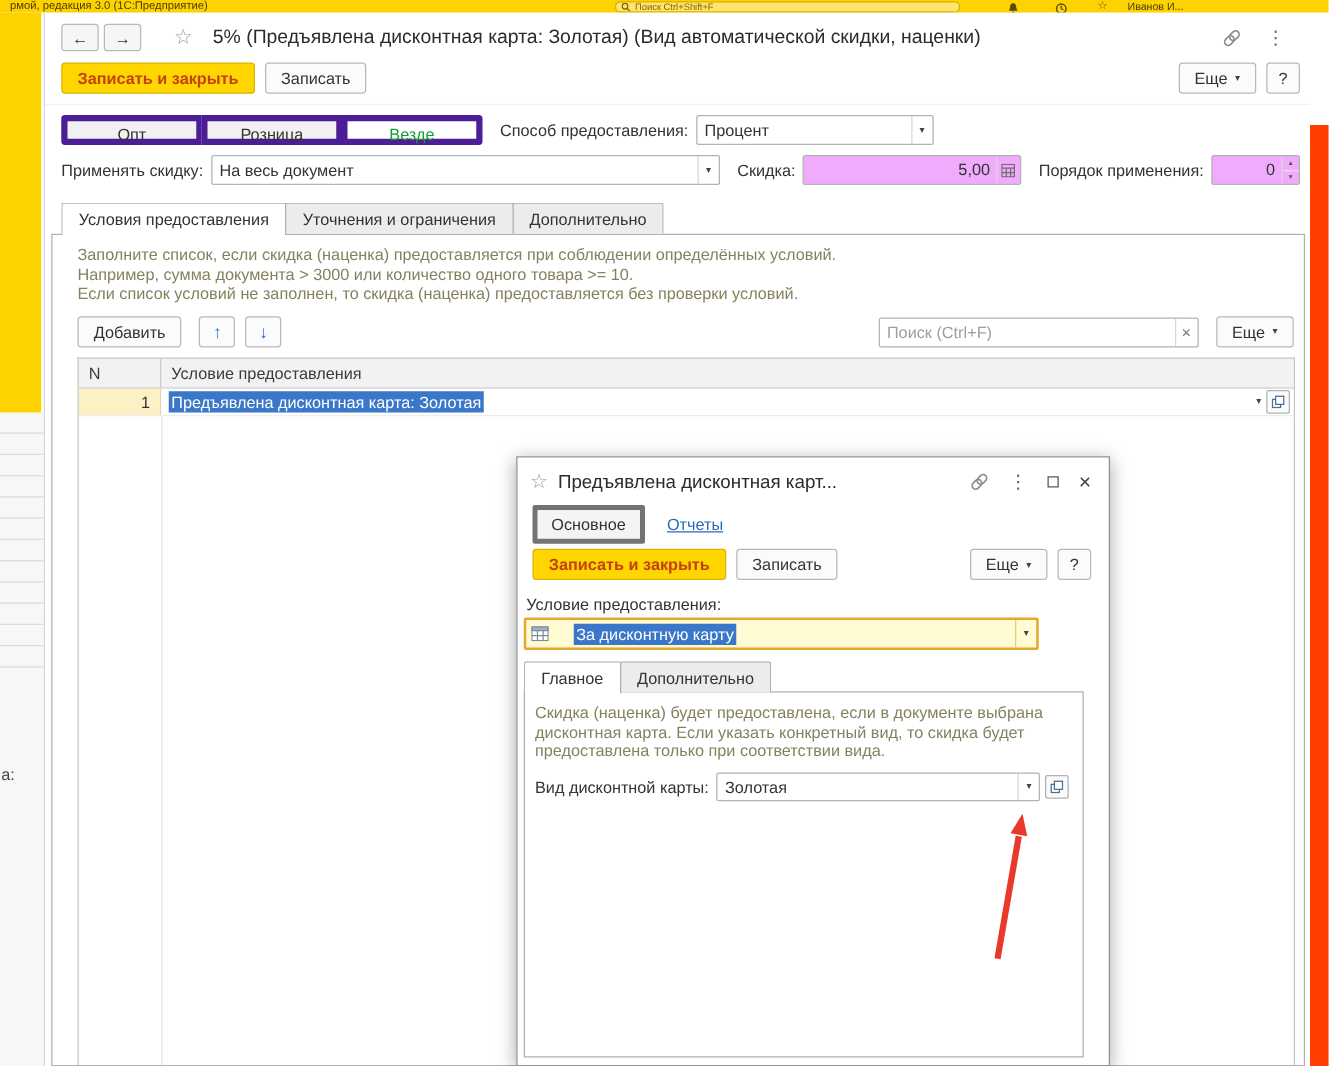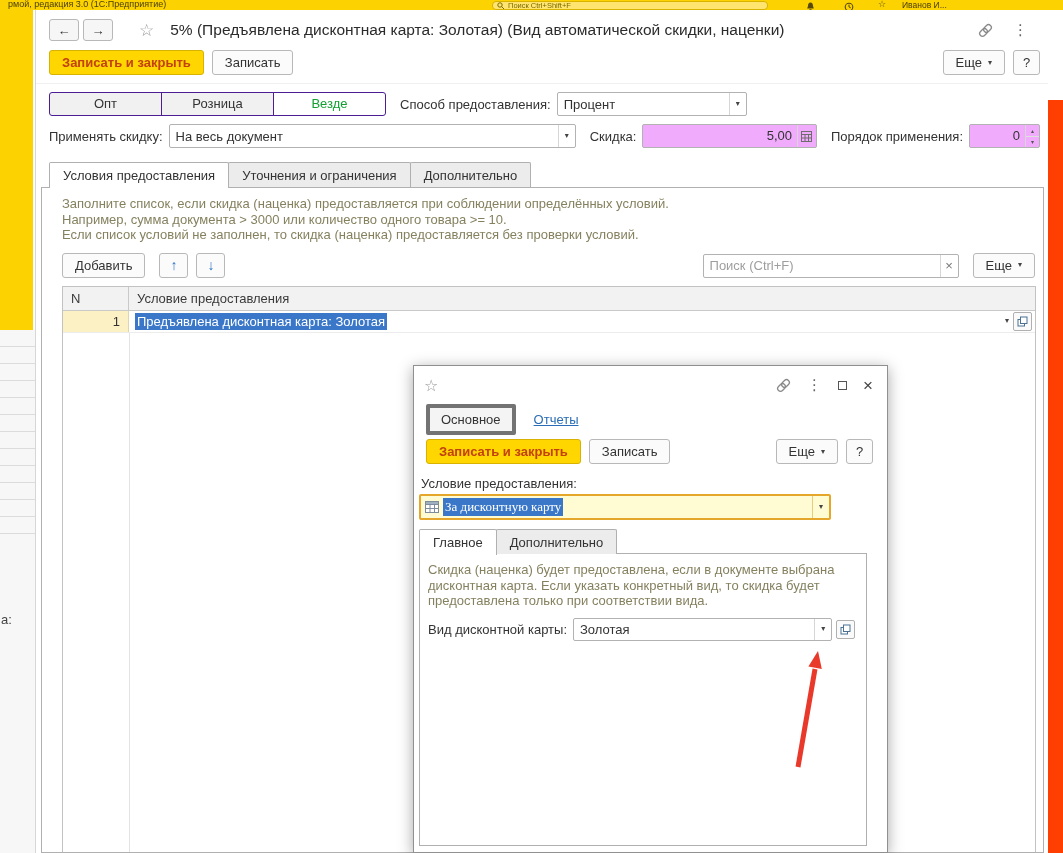--- a/index.html
+++ b/index.html
@@ -35,21 +35,21 @@
   .star { font-size:17px; color:#9c9c9c; }
   .hdr .star { margin-left:22px; }
   .page-title { font-size:15.5px; font-weight:normal; color:#2b2b2b; margin-left:12px; white-space:nowrap; overflow:hidden; }
   .dots { font-size:15px; color:#666; margin-left:16px; }
   .cmdbar { display:flex; align-items:center; gap:8px; padding:5px 8px 8px 13px; border-bottom:1px solid #f0f0f0; }
   .btn { display:inline-flex; align-items:center; justify-content:center; gap:6px; background:#fbfbfb; border:1px solid #b8b8b8; border-radius:3px; height:25px; padding:0 12px; font-size:13px; color:#333; white-space:nowrap; cursor:pointer; }
   .btn-primary { background:#ffd600; border-color:#d8b200; font-weight:bold; color:#c2410c; }
   .btn-sq { width:27px; padding:0; }
   .row1 { display:flex; align-items:center; padding:8px 8px 6px 13px; }
   .segctl { display:flex; }
-  .seg { width:113px; height:24px; line-height:22px; text-align:center; background:#f1f1f1; border:1px solid #4c1d95; margin-left:-1px; cursor:pointer; }
+  .seg { width:113px; height:24px; line-height:22px; text-align:center; background:#f1f1f1; border:5px solid #4c1d95; margin-left:-1px; cursor:pointer; }
   .seg:first-child { margin-left:0; border-radius:3px 0 0 3px; }
   .seg:last-child { border-radius:0 3px 3px 0; }
   .seg.active { background:#fff; color:#13a033; }
   .combo { display:flex; align-items:center; height:24px; background:#fff; border:1px solid #b2b2b2; border-radius:2px; }
   .combo-val { flex:1; padding:0 6px; white-space:nowrap; overflow:hidden; }
   .combo-dd { width:17px; align-self:stretch; display:flex; align-items:center; justify-content:center; border-left:1px solid #d6d6d6; }
   .row2 { display:flex; align-items:center; padding:2px 8px 8px 13px; }
   .numfield { display:flex; align-items:stretch; height:24px; background:#f0abfc; border:1px solid #b2b2b2; border-radius:2px; }
   .numval { flex:1; text-align:right; padding:3px 5px 0 5px; white-space:nowrap; }
   .sidebtn { width:19px; border-left:1px solid #d6d6d6; display:flex; align-items:center; justify-content:center; }
@@ -87,21 +87,21 @@
   .dlg-title { font-size:15px; color:#2b2b2b; white-space:nowrap; overflow:hidden; margin-left:8px; }
   .dlg-ico { margin-left:16px; display:inline-flex; align-items:center; cursor:pointer; }
   .maxbox { width:9px; height:9px; border:1.5px solid #555; display:inline-block; }
   .closex { font-size:17px; color:#444; line-height:1; }
   .dlg-nav { display:flex; align-items:center; gap:18px; padding:0 12px; height:30px; }
   .nav-active { padding:4px 11px; border:4px solid #737373; background:#f4f4f4; border-radius:2px; cursor:pointer; }
   .nav-link { color:#2a6db5; text-decoration:underline; cursor:pointer; }
   .dlg-cmd { display:flex; align-items:center; gap:8px; padding:5px 14px 7px 12px; }
   .dlg-label { margin:5px 0 3px 7px; }
   .dlg-field { margin-left:5px; width:412px; height:26px; border:2px solid #e5a62c; border-radius:2px; background:#fffbd2; display:flex; align-items:center; padding-left:4px; }
-  .dlg-field .selblue { margin-left:4px;font-family:Liberation Serif, serif; }
+  .dlg-field .selblue { margin-left:20px; }
   .fld-dd { width:17px; align-self:stretch; display:flex; align-items:center; justify-content:center; border-left:1px solid #e4cf7e; }
   .dlg-tabs { padding-left:5px; margin-top:9px; }
   .dlg-panel { flex:1; margin:0 20px 5px 5px; border:1px solid #b0b0b0; position:relative; top:-1px; background:#fff; overflow:hidden; }
   .dlg-hint { padding:8px 10px 0 8px; color:#85815f; line-height:15.5px; }
   .fld-row { display:flex; align-items:center; margin:9px 8px 0 8px; }
   .card-combo { width:262px; height:23px; margin-left:6px;gap:16px; }
 
   .red-arrow { position:absolute; left:784px; top:643px; z-index:20; }
 </style>
 </head>
@@ -280,20 +280,21 @@
       <div class="tbody">
           <div class="colline"></div>
         </div>
     </div>
   </div>
 </div>
 
 <div class="dialog">
   <div class="dlg-hdr">
     <span class="star" style="font-size:16px">☆</span>
+    <span class="dlg-title">Предъявлена дисконтная карт...</span>
     <span class="spacer"></span>
     <span class="dlg-ico">
       <svg width="15" height="15" viewBox="0 0 16 16">
           <g transform="rotate(-45 8 8)" fill="none" stroke="#8a8a8a" stroke-width="1.4">
             <rect x="0.5" y="5" width="9" height="6" rx="3"></rect>
             <rect x="6.5" y="5" width="9" height="6" rx="3"></rect>
           </g>
         </svg>
     </span>
     <span class="dots">⋮</span>

